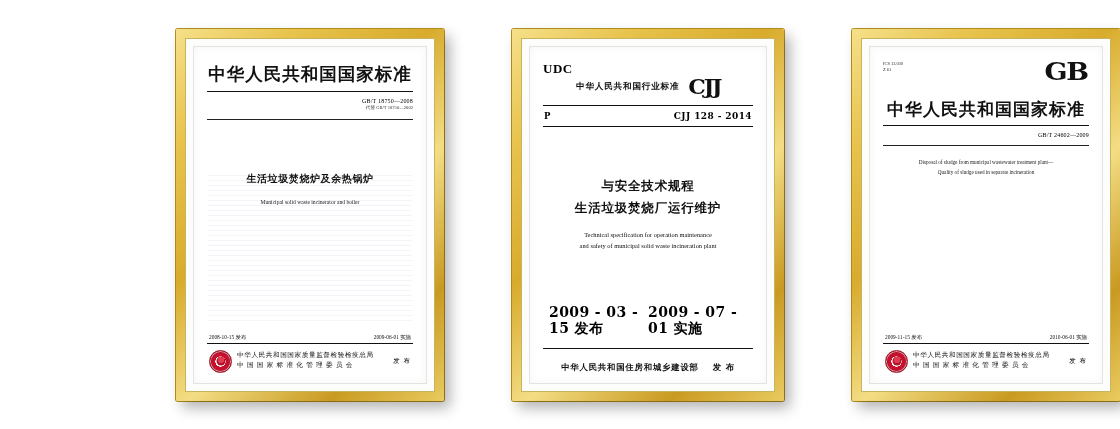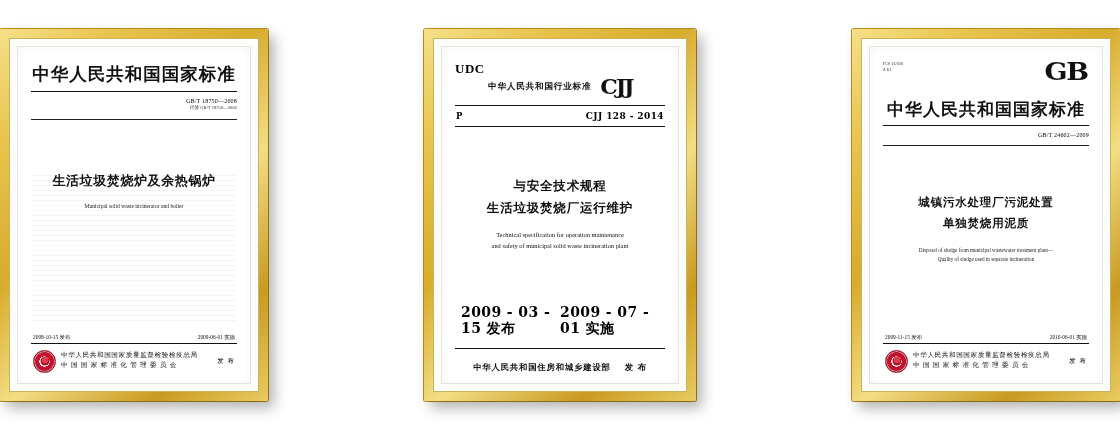--- a/index.html
+++ b/index.html
@@ -11,23 +11,23 @@
     width: 1120px;
     height: 429px;
     font-family: "Liberation Serif", serif;
     overflow: hidden;
   }
   .stage {
     position: relative;
     width: 1120px;
     height: 429px;
     display: flex;
-    justify-content: space-between;
+    justify-content: flex-end;
     align-items: center;
-    gap: 36px;
+    gap: 68px;
   }
 
   
   .frame {
     position: relative;
     width: 268px;
     height: 372px;
     padding: 9px;
     box-sizing: border-box;
     background: linear-gradient(135deg,#f6e08a 0%, #e8c44e 18%, #d8ab2c 40%, #f3dd84 60%, #c99a21 82%, #e9cb60 100%);
@@ -98,21 +98,21 @@
   .c1 .codeblock {
     text-align: right;
     margin-top: 5px;
     line-height: 1.45;
   }
   .c1 .codeblock .l1 { font-size: 6px; letter-spacing: .2px; }
   .c1 .codeblock .l2 { font-size: 4.6px; color: #333; }
   .c1 .mid-rule { margin-top: 7px; border-top: 1px solid #222; }
   .c1 .doc-title {
     margin-top: 52px;
-    font-size: 13px;
+    font-size: 10px;
     font-weight: bold;
     letter-spacing: .6px;
     text-align: center;
     font-family: Liberation Serif, serif;
     color: #111;
   }
   .c1 .doc-sub {
     margin-top: 13px;
     font-size: 5.6px;
     text-align: center;
@@ -444,24 +444,20 @@
           <div>Z 61</div>
         </div>
         <div class="gb-logo">GB</div>
 
         <div class="cn-title head">中华人民共和国国家标准</div>
         <hr class="rule head-rule">
 
         <div class="codeblock">GB/T 24602—2009</div>
         <hr class="rule mid-rule">
 
-        <div class="doc-title">
-          <div>城镇污水处理厂污泥处置</div>
-          <div>单独焚烧用泥质</div>
-        </div>
         <div class="doc-sub">
           <div>Disposal of sludge from municipal wastewater treatment plant—</div>
           <div>Quality of sludge used in separate incineration</div>
         </div>
 
         <div class="spacer"></div>
 
         <div class="dates">
           <span>2009-11-15 发布</span>
           <span>2010-06-01 实施</span>

